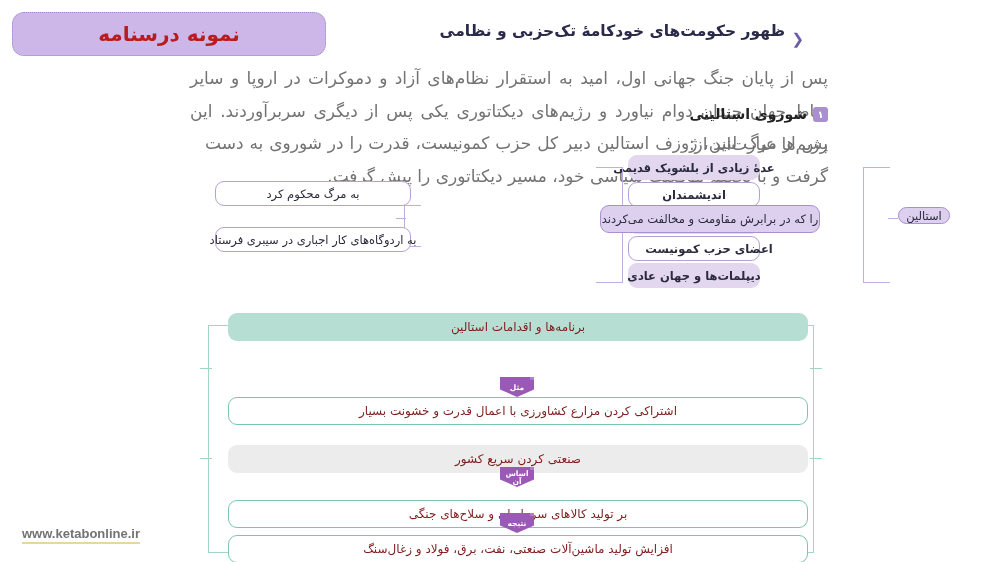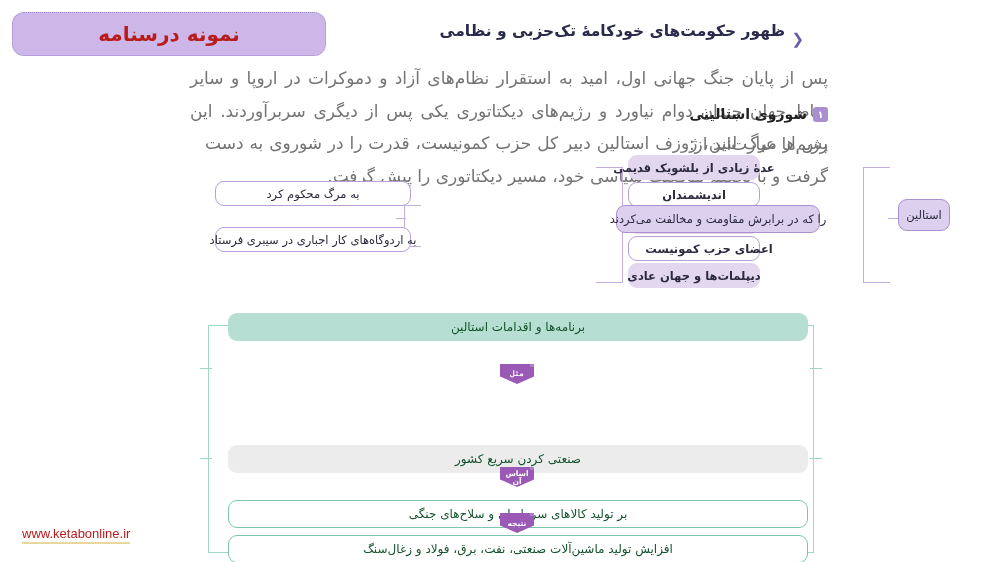--- a/index.html
+++ b/index.html
@@ -83,22 +83,22 @@
     font-size:11.5px;color:#2b2b3d;
     box-sizing:border-box;
     text-align:center;
     padding:0 6px;
     white-space:nowrap;
   }
   .node.fill{background:#e2d7ef;border:1px solid #e2d7ef;}
   .node.outline{background:#ffffff;border:1.4px solid #b79fd6;}
   .node.solid{background:#ddd0ee;border:1.4px solid #a98fd0;}
 
-  .stalin-node{right:50px;top:44px;width:52px;height:32px;}
-  .mid-node{right:180px;top:50px;width:204px;height:28px;}
+  .stalin-node{right:50px;top:52px;width:52px;height:17px;}
+  .mid-node{right:180px;top:50px;width:220px;height:28px;}
 
   .list-node{right:240px;width:132px;height:25px;font-weight:bold;}
   .ln0{top:0px;}
   .ln1{top:27px;}
   .ln2{top:54px;}
   .ln3{top:81px;padding-left:36px;}
   .ln4{top:108px;}
 
   .left-node{left:215px;width:196px;height:25px;}
   .lf0{top:26px;}
@@ -120,21 +120,21 @@
         border-top:1.4px solid #c3addf;border-bottom:1.4px solid #c3addf;
         border-left:1.4px solid #c3addf;}
   #brkM-stub{left:396px;top:63px;width:10px;height:0;border-top:1.4px solid #c3addf;}
 
   
   .table-wrap{position:absolute;left:0;top:303px;width:1000px;height:259px;}
   .row{
     position:absolute;left:228px;width:580px;height:28px;
     border-radius:9px;box-sizing:border-box;
     display:flex;align-items:center;justify-content:center;
-    font-size:12px;color:#14532d;white-space:nowrap;
+    font-size:12px;color:#7f1d1d;white-space:nowrap;
   }
   .row.head{background:#b7ded2;}
   .row.gray{background:#ececed;}
   .row.out{background:#fff;border:1.4px solid #7cc6b0;}
 
   .r0{top:10px;}
   .r1{top:52px;}
   .r2{top:94px;}
   .r3{top:142px;}
   .r4{top:197px;}
@@ -160,32 +160,33 @@
     display:flex;flex-direction:column;align-items:center;justify-content:center;
     clip-path:polygon(0 0,100% 0,100% 62%,50% 100%,0 62%);
     text-align:center;
     padding-top:1px;box-sizing:border-box;
   }
   .tag::after{
     content:"";position:absolute;right:-1px;top:-2px;
     width:5px;height:5px;background:#b07fc9;
     border-radius:1px;
   }
-  .t1{top:61px;font-family:Liberation Mono, monospace;}
+  .t1{top:74px;}
   .t2{top:164px;}
   .t3{top:210px;}
 
   
   .footer-url{
     position:absolute;left:22px;top:526px;
     font-family:"Liberation Sans",sans-serif;
-    font-size:13px;color:#b91c1c;
+    font-size:13px;color:#737373;
     border-bottom:2px solid #e8d79b;
     padding-bottom:1px;
     direction:ltr;
+    font-weight:bold;
   }
 </style>
 </head>
 <body>
 
 <div class="page">
 
   <div class="sample-badge">
     <span>نمونه درسنامه</span>
   </div>
@@ -235,20 +236,21 @@
     <div class="tbrk" id="tbLs2"></div>
     <div class="tbrk" id="tbR"></div>
     <div class="tbrk" id="tbRs1"></div>
     <div class="tbrk" id="tbRs2"></div>
 
     <div class="row head r0">برنامه‌ها و اقدامات استالین</div>
 
     <div class="tag t1">
       <span>مثل</span>
     </div>
+    <div class="row out r2">اشتراکی کردن مزارع کشاورزی با اعمال قدرت و خشونت بسیار</div>
 
     <div class="row gray r3">صنعتی کردن سریع کشور</div>
     <div class="tag t2">
       <span>اساس</span>
       <span>آن</span>
     </div>
     <div class="row out r4">بر تولید کالاهای سرمایه‌ای و سلاح‌های جنگی</div>
     <div class="tag t3">
       <span>نتیجه</span>
     </div>

